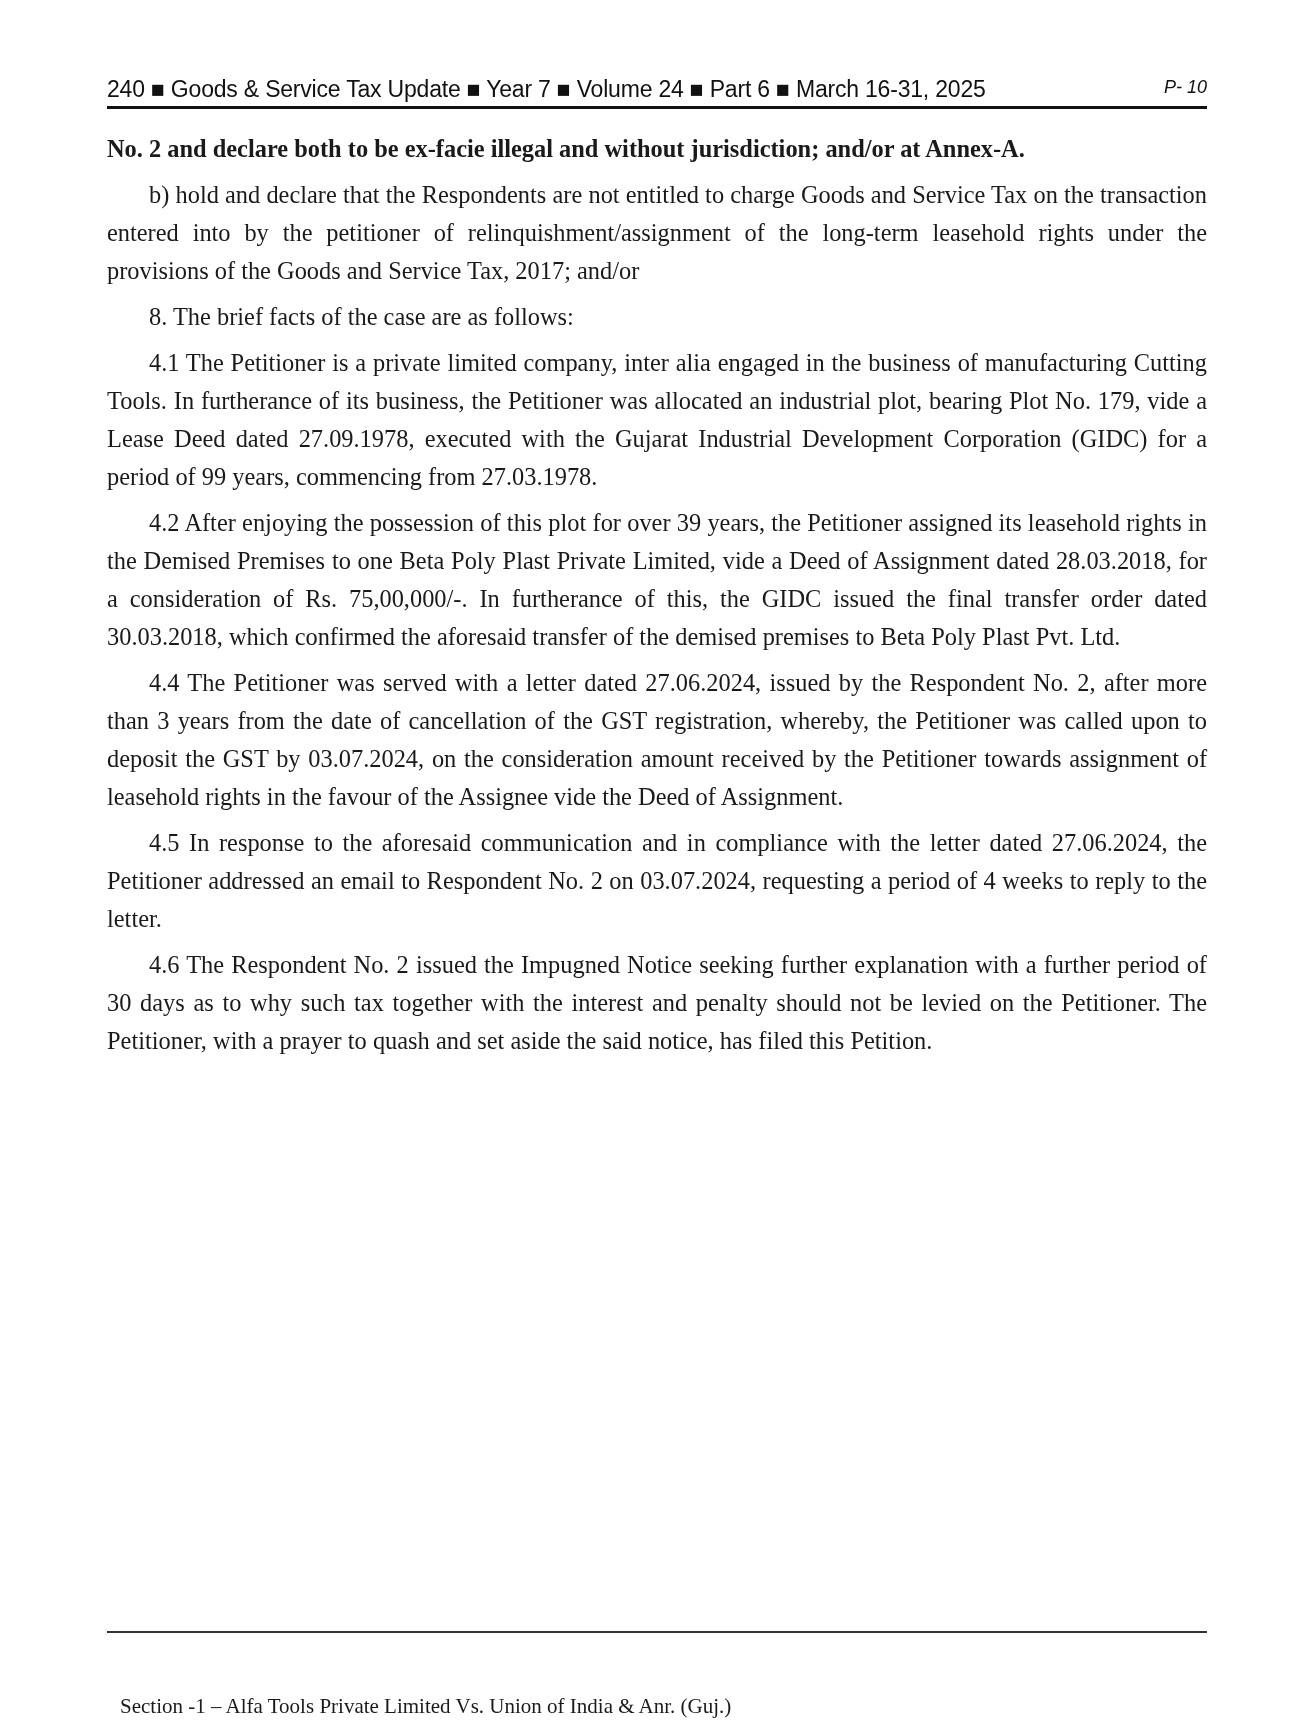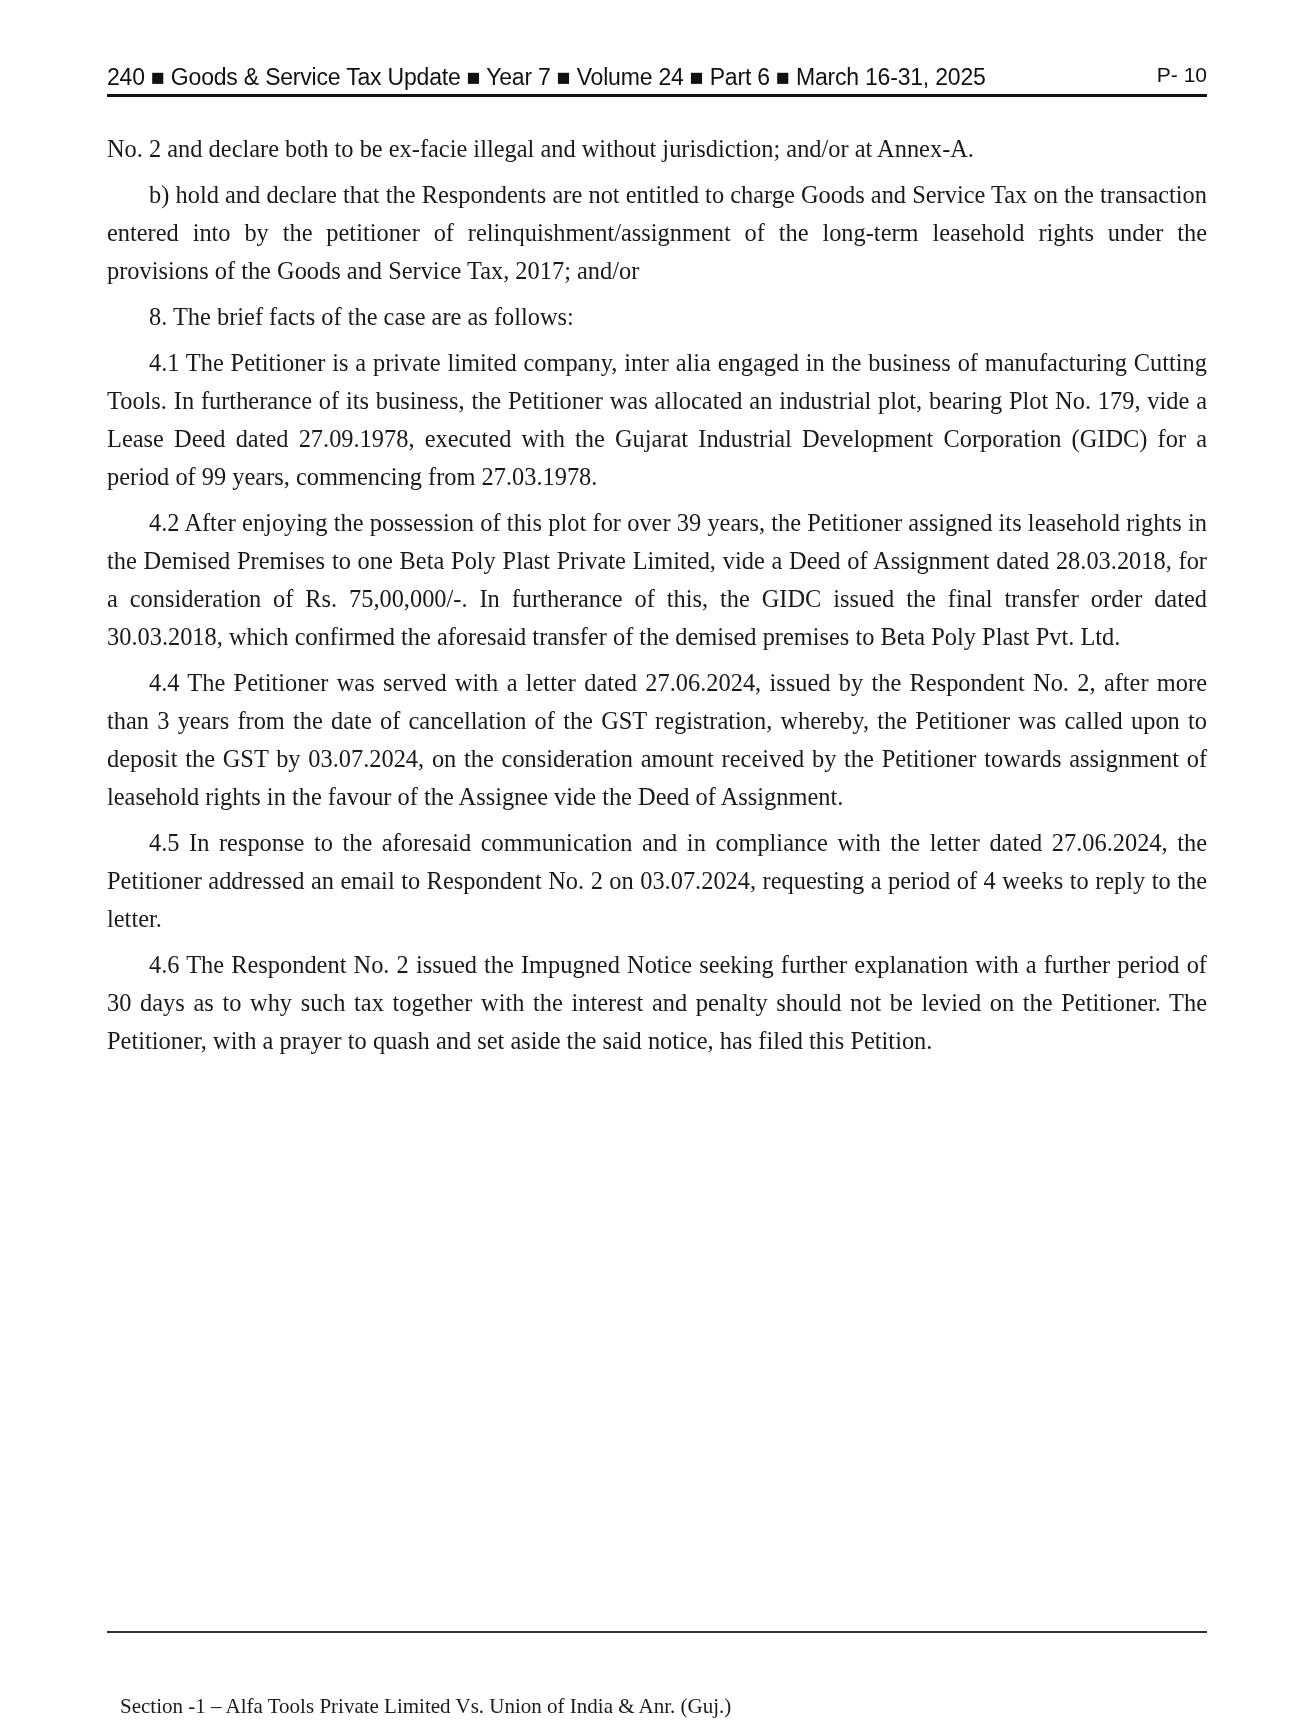--- a/index.html
+++ b/index.html
@@ -10,60 +10,62 @@
     body {
       width: 1316px;
       height: 1733px;
       position: relative;
       overflow: hidden;
       color: #1a1a1a;
     }
     .header {
       position: absolute;
       left: 107px;
-      top: 60px;
+      top: 72px;
       width: 1100px;
       height: 34px;
       border-bottom: 3px solid #111;
       font-family: "Liberation Sans", sans-serif;
       font-size: 23px;
       line-height: 34px;
       color: #111;
     }
     .header .title {
       position: absolute;
       left: 0;
       top: 0;
       white-space: nowrap;
       letter-spacing: -0.2px;
     }
     .header .page-no {
       position: absolute;
       right: 0;
       top: -2px;
-      font-size: 21px;
+      font-size: 18px;
       white-space: nowrap;
+      font-style: italic;
     }
     .body {
       position: absolute;
       left: 107px;
       top: 130px;
       width: 1100px;
       font-family: "Liberation Serif", "DejaVu Serif", serif;
       font-size: 24.4px;
       line-height: 38px;
       color: #1a1a1a;
     }
     .body p {
       margin: 0 0 8px 0;
       text-align: justify;
       text-indent: 42px;
     }
     .body p.no-indent {
       text-indent: 0;
+      font-weight: bold;
     }
     .footer-rule {
       position: absolute;
       left: 107px;
       top: 1631px;
       width: 1100px;
       height: 0;
       border-top: 2px solid #333;
     }
     .footer {

